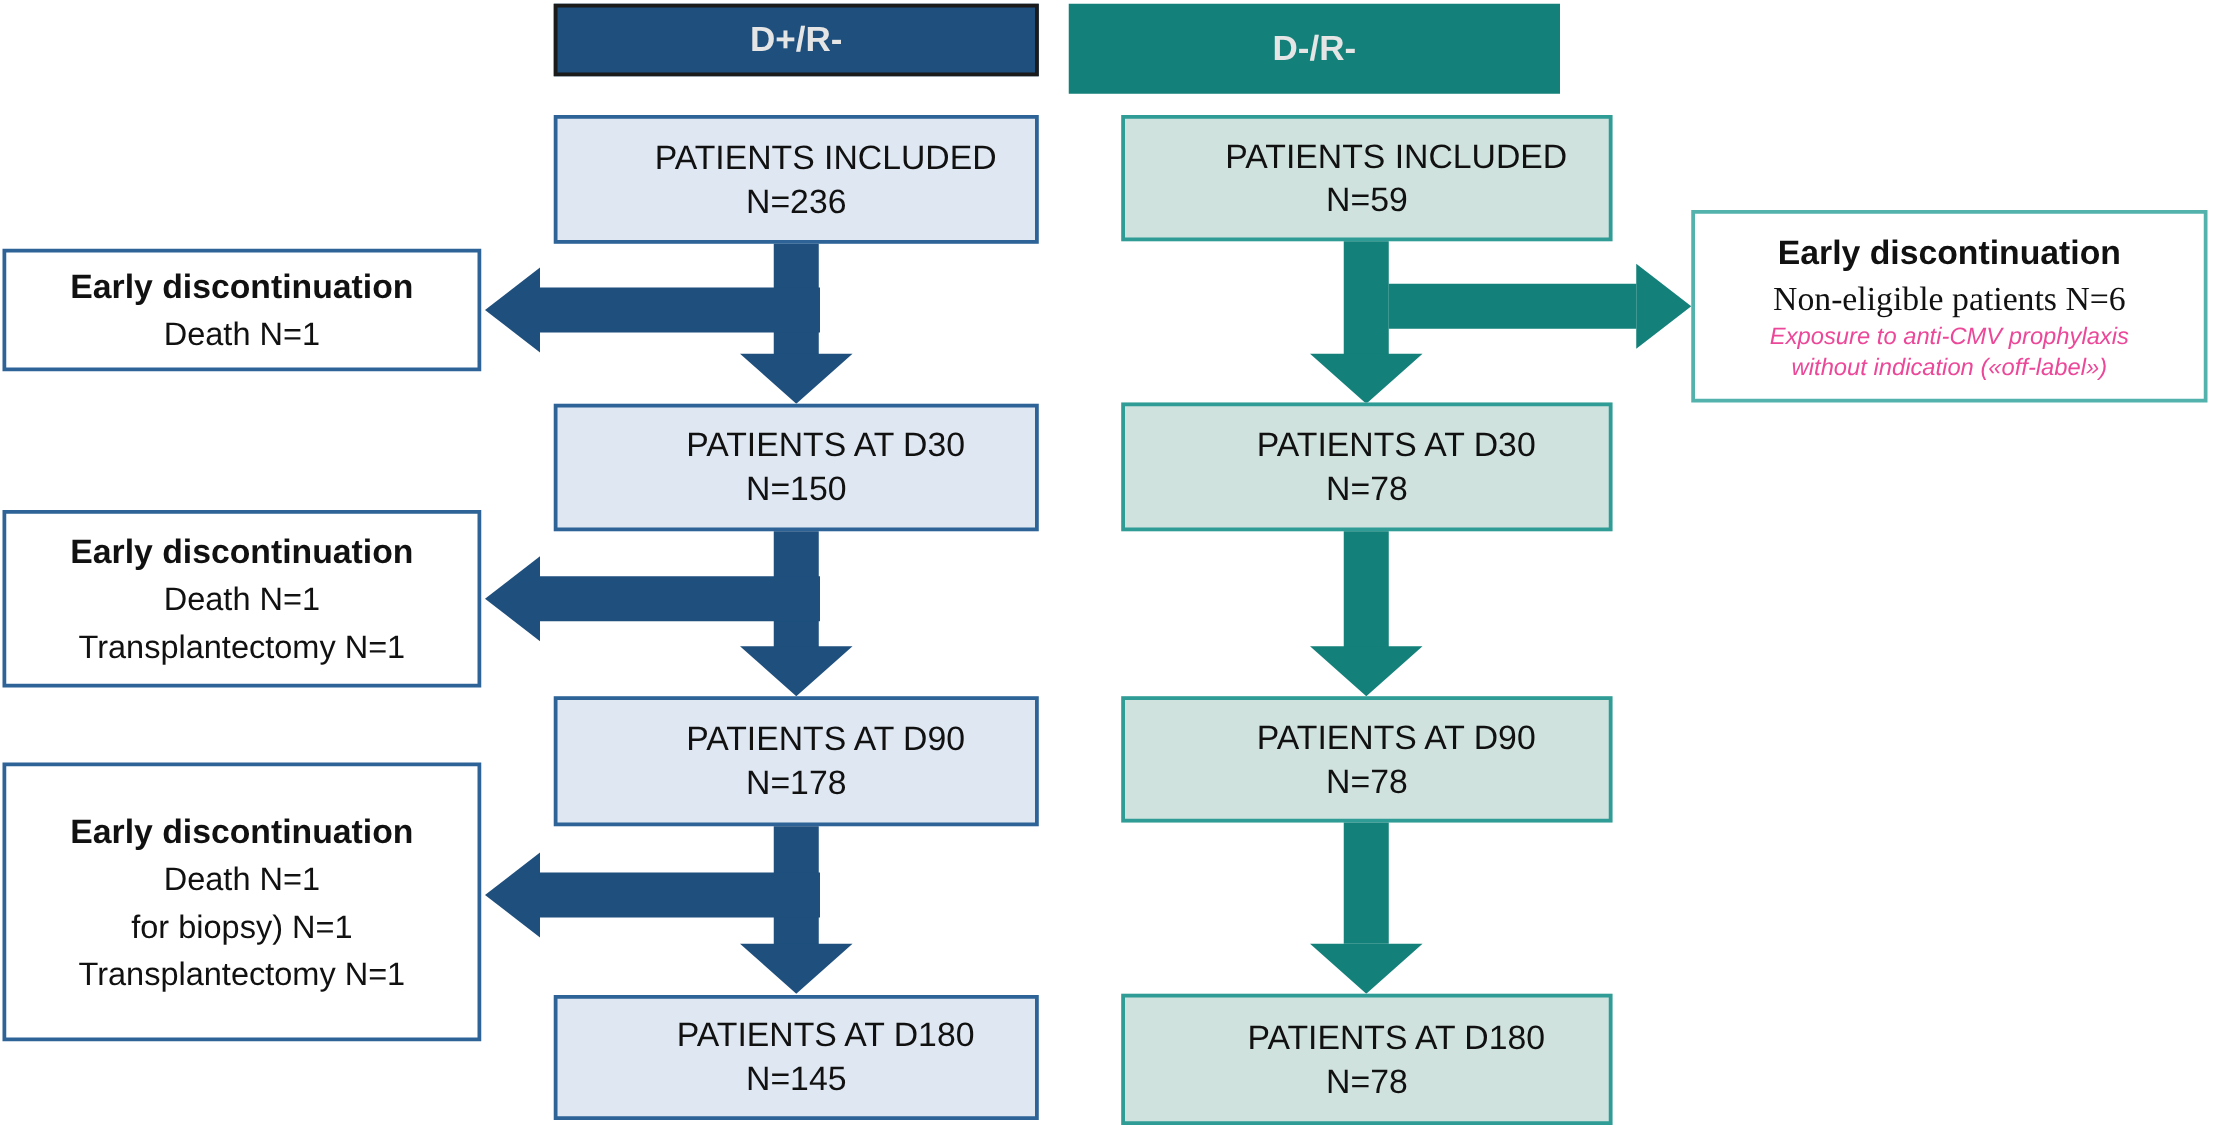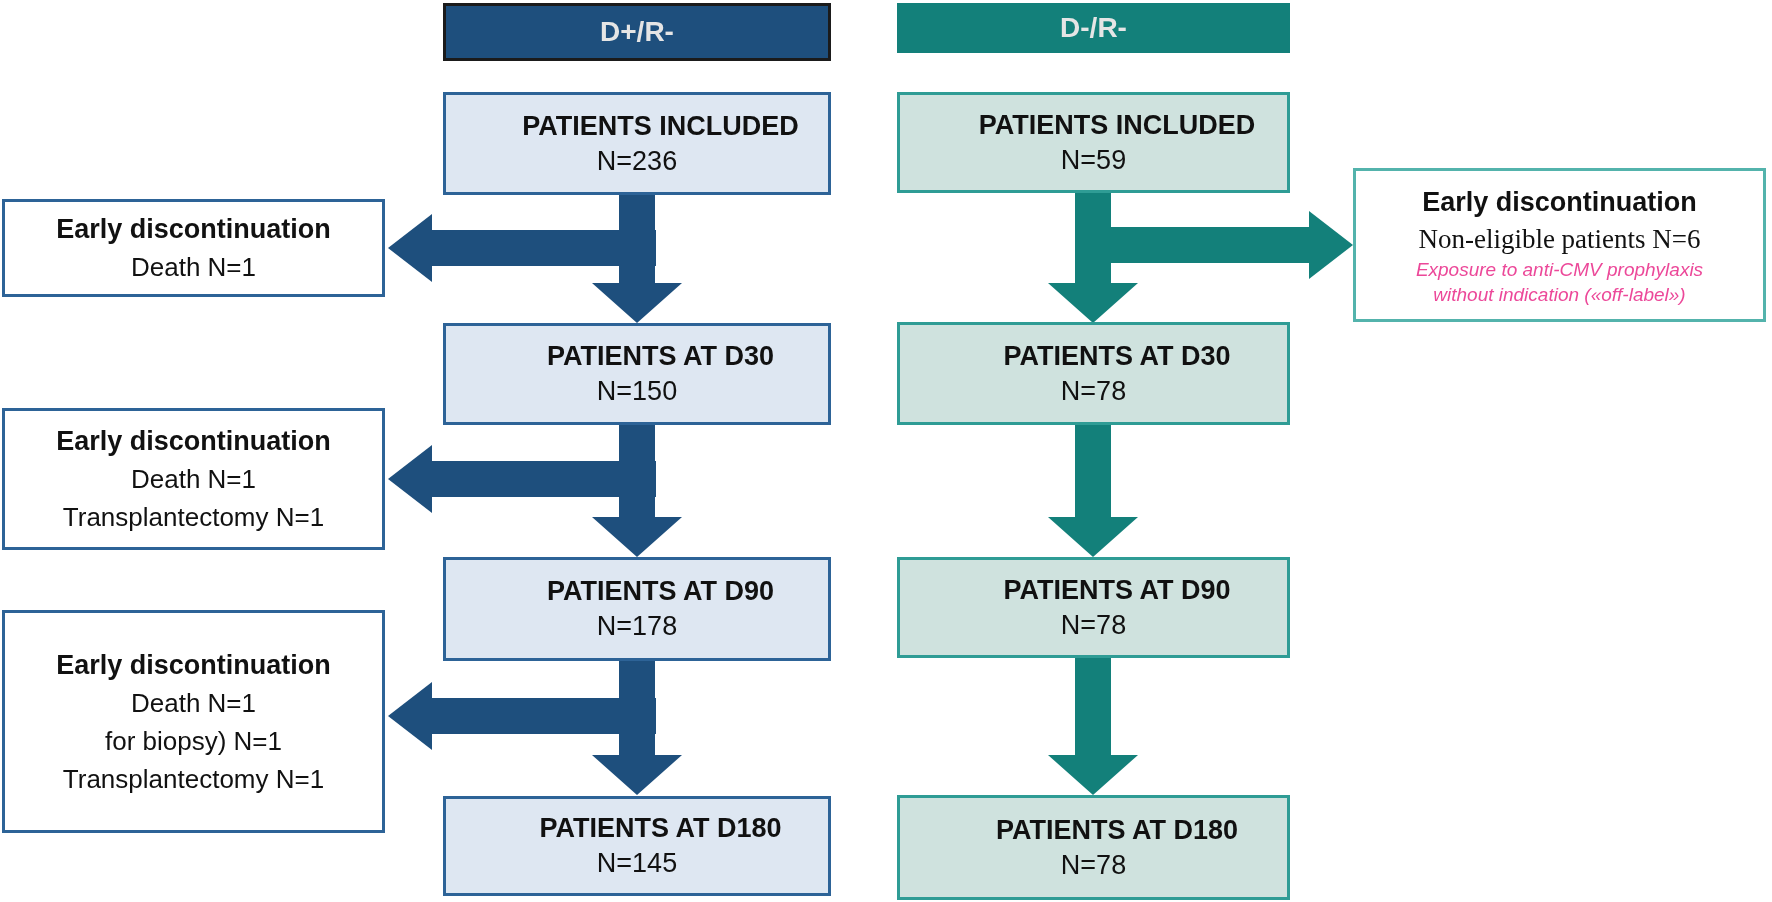--- a/index.html
+++ b/index.html
@@ -30,21 +30,21 @@
   .col-header.blue { background: var(--blue-dark); border: 3px solid #1b1b1b; }
   .col-header.teal { background: var(--teal-dark); }
 
   
   .flow-box {
     display: flex; flex-direction: column; align-items: center; justify-content: center;
     text-align: center; font-size: 27px; line-height: 35px;
   }
   .flow-box.blue { background: var(--blue-fill); border: 3px solid var(--blue-border); }
   .flow-box.teal { background: var(--teal-fill); border: 3px solid var(--teal-border); }
-  .flow-box .title { font-weight: bold; margin-left: 47px; }
+  .flow-box .title { font-weight: normal; margin-left: 47px; }
 
   
   .side-box {
     display: flex; flex-direction: column; align-items: center; justify-content: center;
     text-align: center; background: #ffffff; font-size: 26px; line-height: 38px;
   }
   .side-box.blue { border: 3px solid var(--blue-border); }
   .side-box.teal { border: 3px solid var(--teal-border-light); }
   .side-box .title { font-weight: bold; font-size: 27px; }
   .side-box .italic-line { font-style: italic; font-size: 19px; line-height: 25px; color: #ec4899; }
@@ -114,21 +114,21 @@
     <div>Transplantectomy N=1</div>
   </div>
 
   <div class="abs side-box blue" style="left:2px; top:610px; width:383px; height:223px;">
     <div class="title">Early discontinuation</div>
     <div>Death N=1</div>
     <div>for biopsy) N=1</div>
     <div>Transplantectomy N=1</div>
   </div>
 
-  <div class="abs col-header teal" style="left:897px; top:3px; width:393px; height:50px;">
+  <div class="abs col-header teal" style="left:855px; top:3px; width:393px; height:72px;">
     <span>D-/R-</span>
   </div>
 
   <div class="abs flow-box teal" style="left:897px; top:92px; width:393px; height:101px;">
     <div class="title">PATIENTS INCLUDED</div>
     <div class="nval">N=59</div>
   </div>
 
   <div class="bar teal" style="left:1075px; top:193px; width:36px; height:92px;"></div>
   <div class="tri tri-down teal" style="left:1048px; top:283px;"></div>

